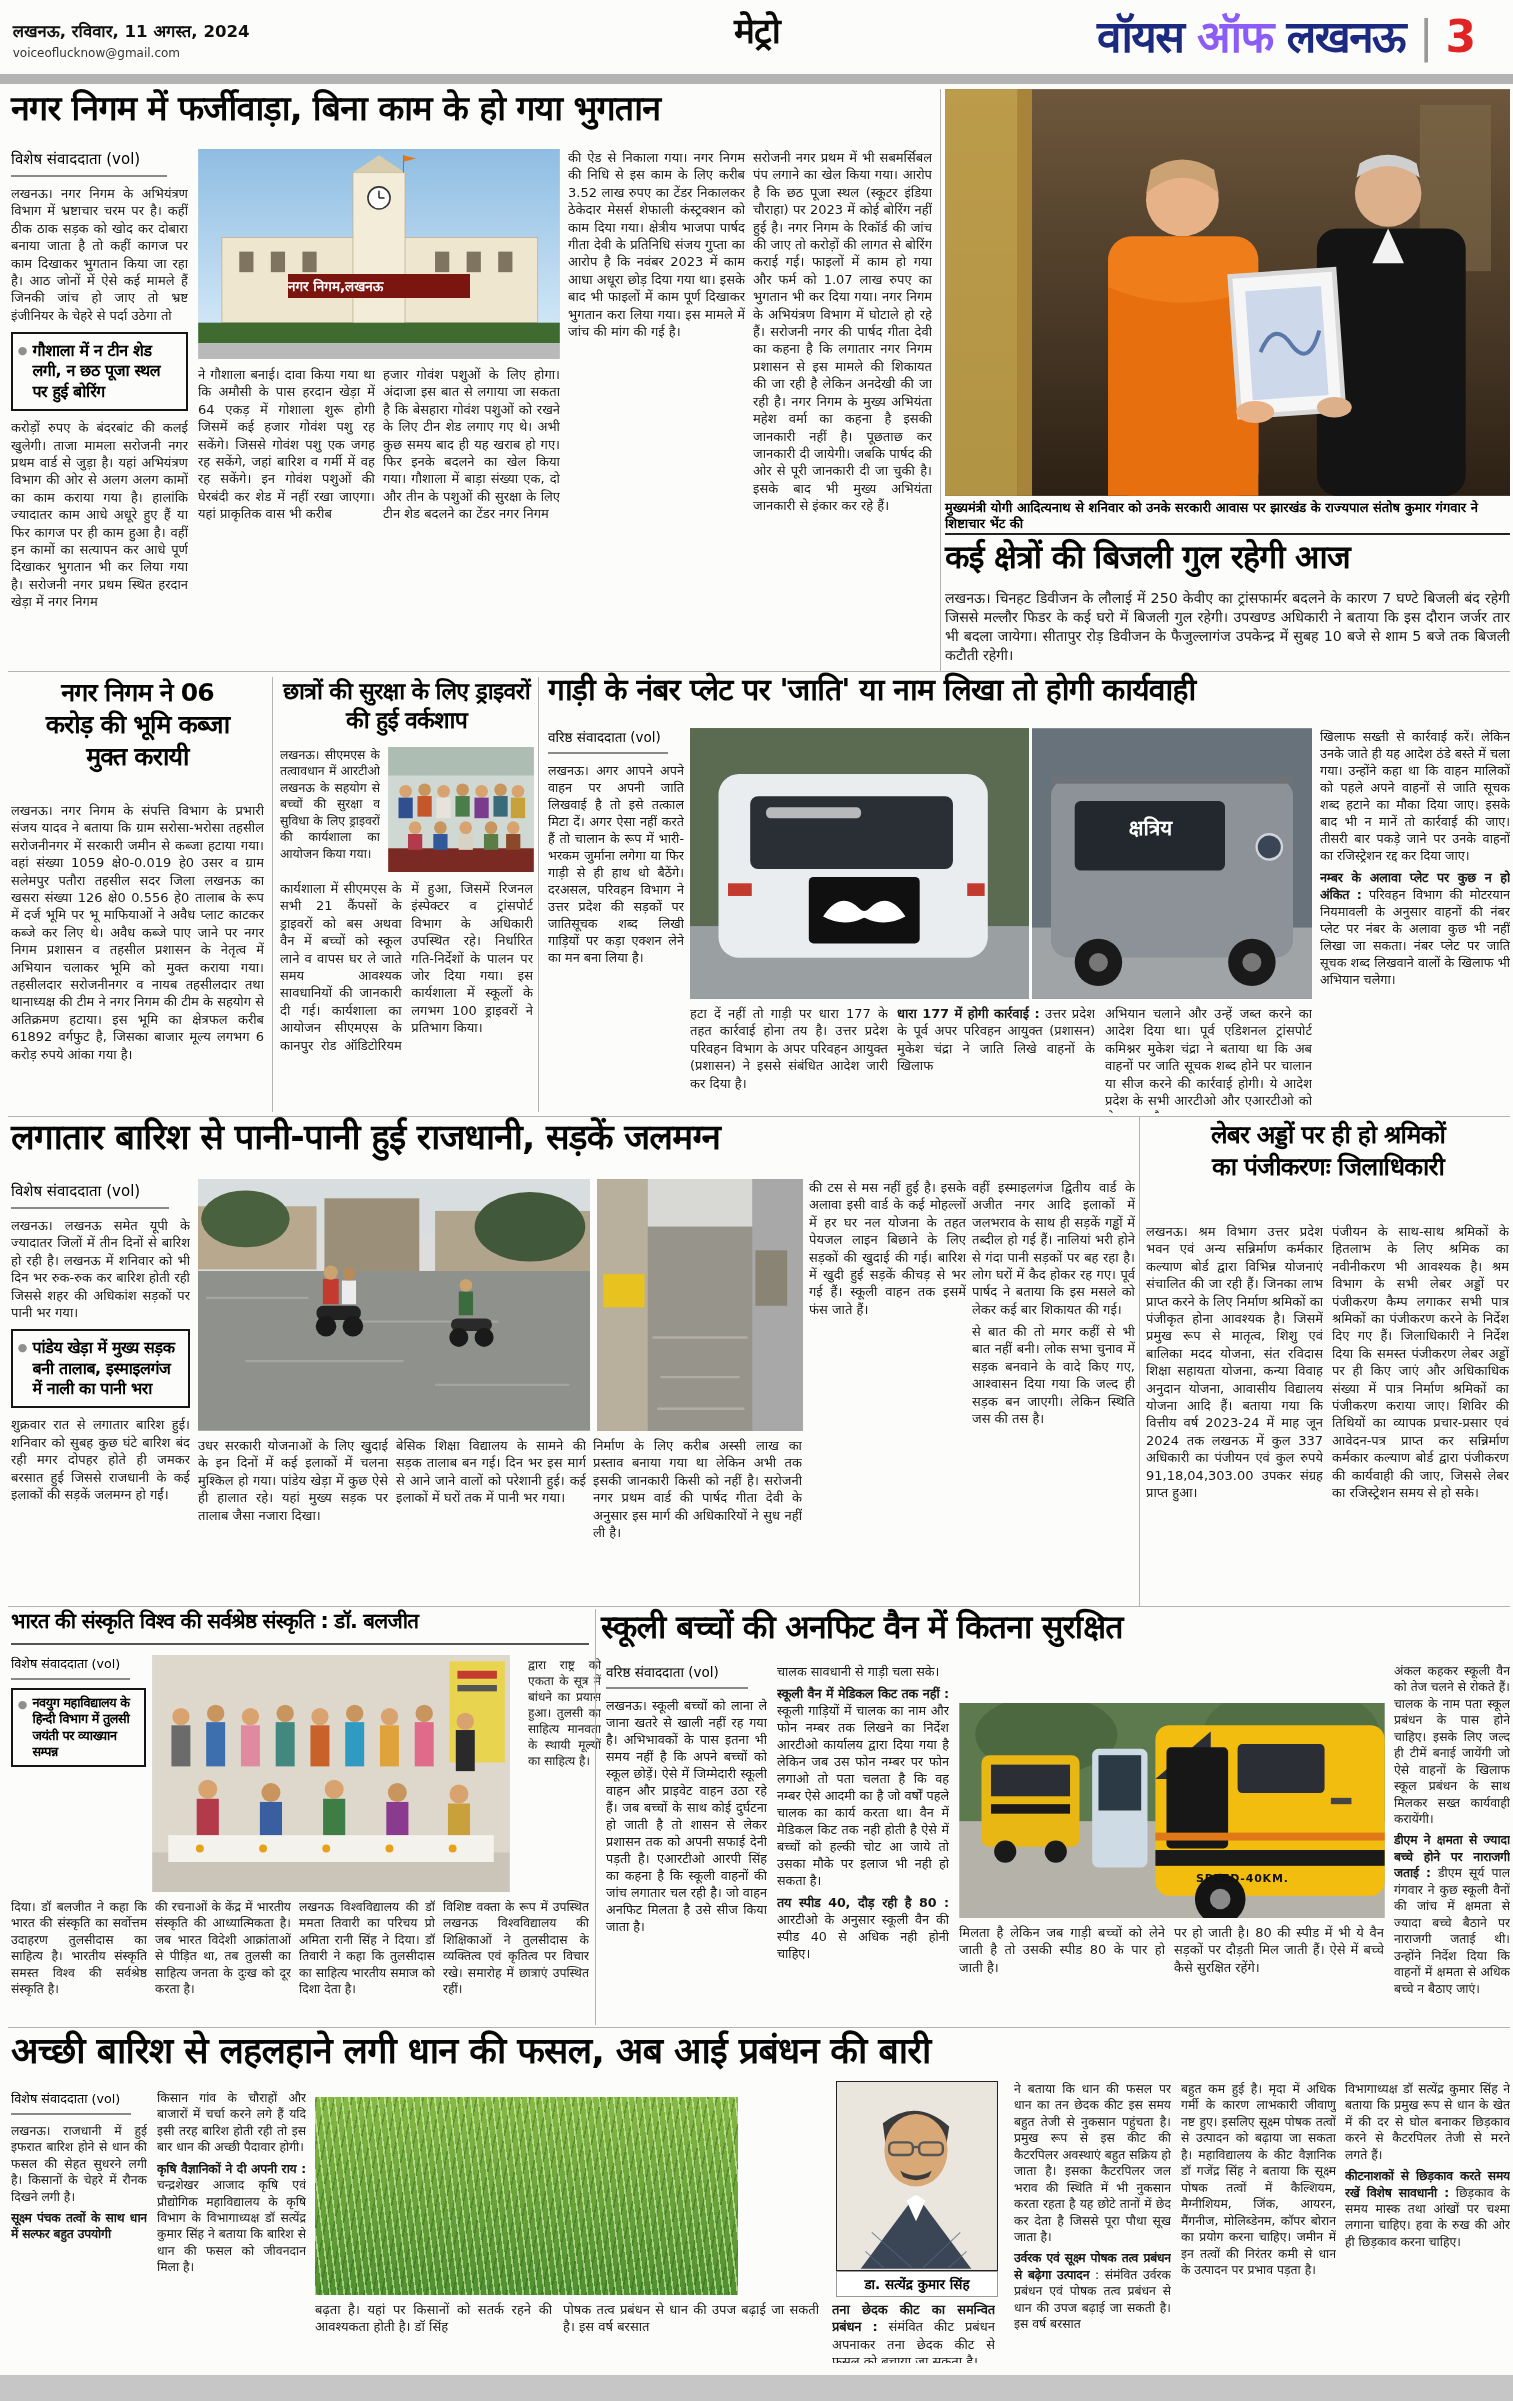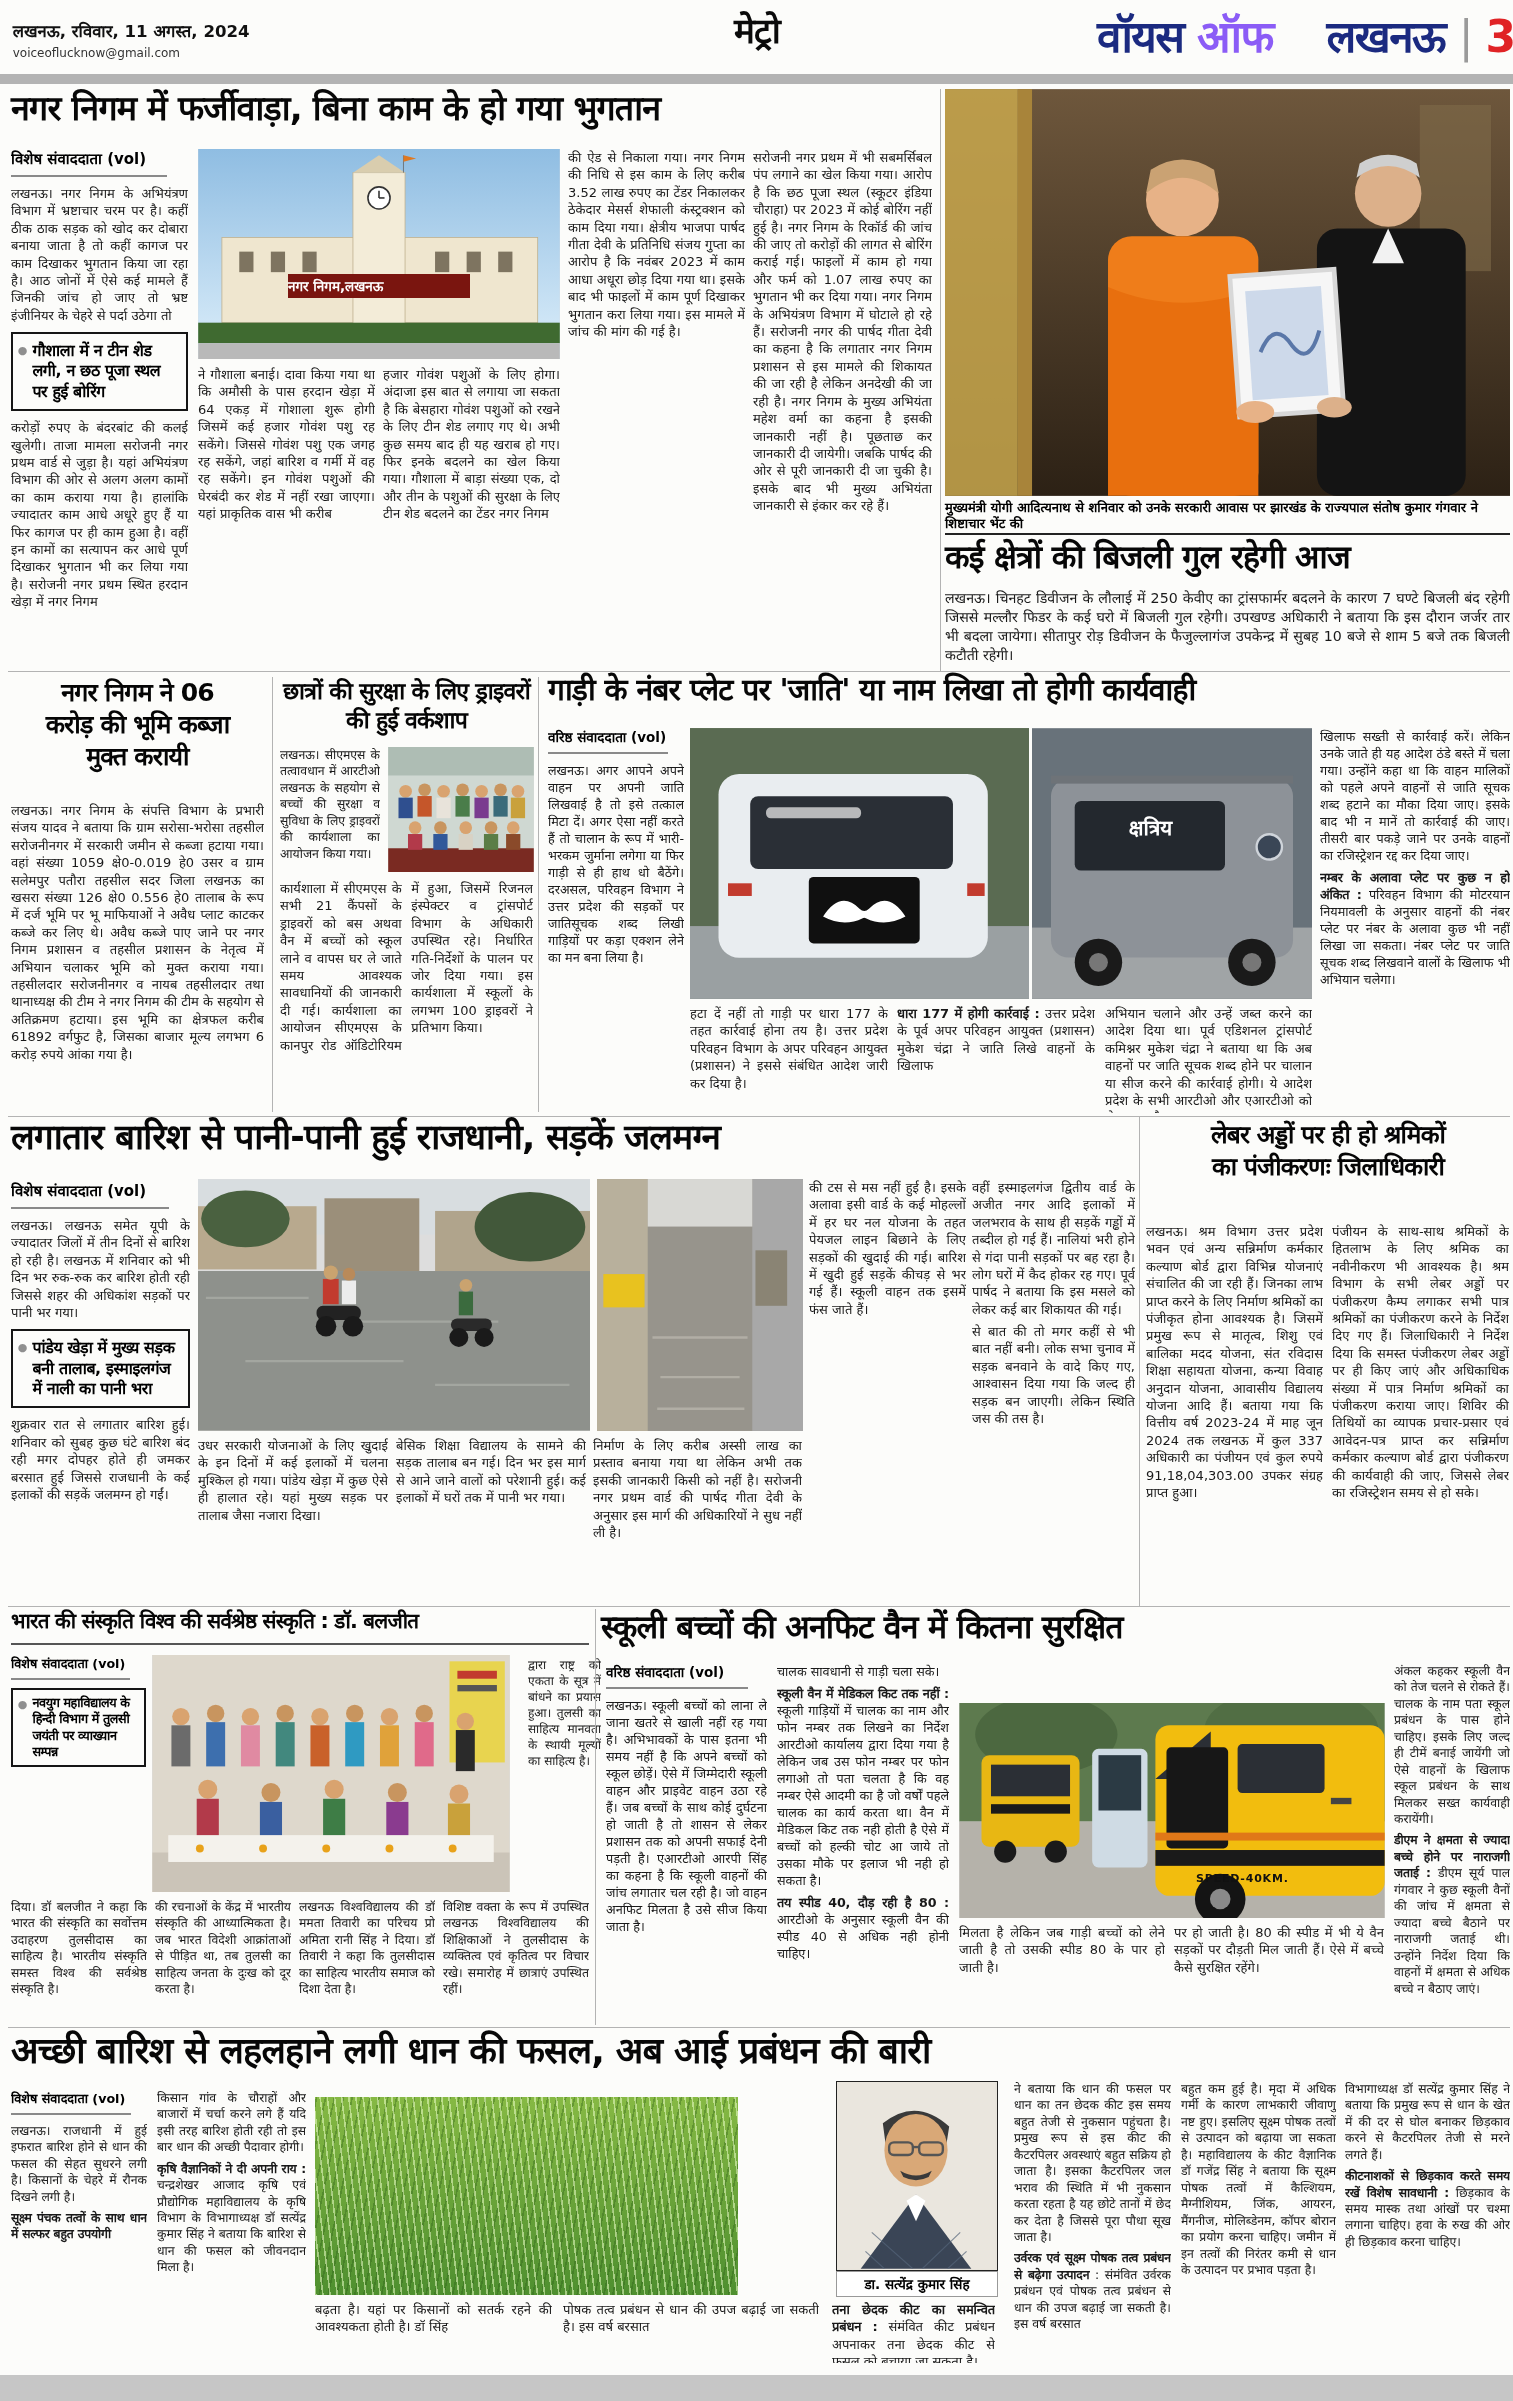--- a/index.html
+++ b/index.html
@@ -3,21 +3,21 @@
 <meta charset="utf-8">
 <style>
   html,body{margin:0;padding:0;background:#777;}
   #page{position:relative;width:1514px;height:2401px;background:#fcfcfa;
         font-family:"DejaVu Sans","Liberation Sans",sans-serif;overflow:hidden;}
   .abs{position:absolute;}
   .hl{font-weight:bold;color:#070707;letter-spacing:-0.8px;white-space:nowrap;line-height:1.06;}
   .bd{text-align:justify;font-size:13px;line-height:1.34;color:#191919;overflow:hidden;}
   .bd p{margin:0 0 4.7px 0;}
   .bd b{letter-spacing:-0.2px;}
-  .by{font-weight:bold;font-size:15px;color:#000;}
+  .by{font-weight:normal;font-size:15px;color:#000;}
   .byr{height:2.4px;background:#8a8a8a;margin:5.5px 0 8px 0;width:88%;}
   .box{border:2.4px solid #151515;padding:6.3px 6.3px 6.3px 4.7px;margin:8px 0;display:flex;gap:5.5px;
        font-weight:bold;font-size:16px;line-height:1.3;text-align:left;letter-spacing:-0.4px;color:#000;}
   .box .bl{color:#8f8f8f;font-size:11px;margin-top:3.2px;}
   .vr{position:absolute;width:0.8px;background:#b3b3b3;}
   .hr2{position:absolute;height:0.8px;background:#b3b3b3;}
   .ph{position:absolute;overflow:hidden;background:#ddd;}
   .cap{font-weight:bold;color:#000;}
   .ctr{text-align:center;}
   svg{display:block;}
@@ -26,21 +26,21 @@
 <body>
 
 <div id="page">
 
   <div class="abs" style="left:12.7px;top:19px;font-size:16.6px;font-weight:bold;color:#111;">लखनऊ, रविवार, 11 अगस्त, 2024</div>
   <div class="abs" style="left:12.7px;top:46px;font-size:12px;color:#333;">voiceoflucknow@gmail.com</div>
   <div class="abs" style="left:50%;top:6.3px;transform:translateX(-50%);font-size:35px;font-weight:bold;color:#0a0a0a;letter-spacing:-0.8px;">मेट्रो</div>
   <div class="abs" style="left:1097px;top:4.7px;font-size:44px;font-weight:bold;letter-spacing:-1.6px;white-space:nowrap;">
     <span style="color:#1b2a80;">वॉयस</span>
     <span style="color:#8b5cf6;">ऑफ</span>
-    <span style="color:#1b2a80;margin-left:40px;">लखनऊ</span>
+    <span style="color:#1b2a80;">लखनऊ</span>
     <span style="color:#9a9a9a;font-weight:normal;">|</span>
     <span style="color:#e02325;">3</span>
   </div>
   <div class="abs" style="left:0;top:74px;width:1514px;height:10.3px;background:#b3b3b3;"></div>
 
   <div class="abs hl" style="left:11px;top:90px;width:924px;font-size:34px;">नगर निगम में फर्जीवाड़ा, बिना काम के हो गया भुगतान</div>
 
   <div class="abs bd" style="left:11px;top:149px;width:177px;height:511px;">
     <div class="by">विशेष संवाददाता (vol)</div>
     <div class="byr"></div>

